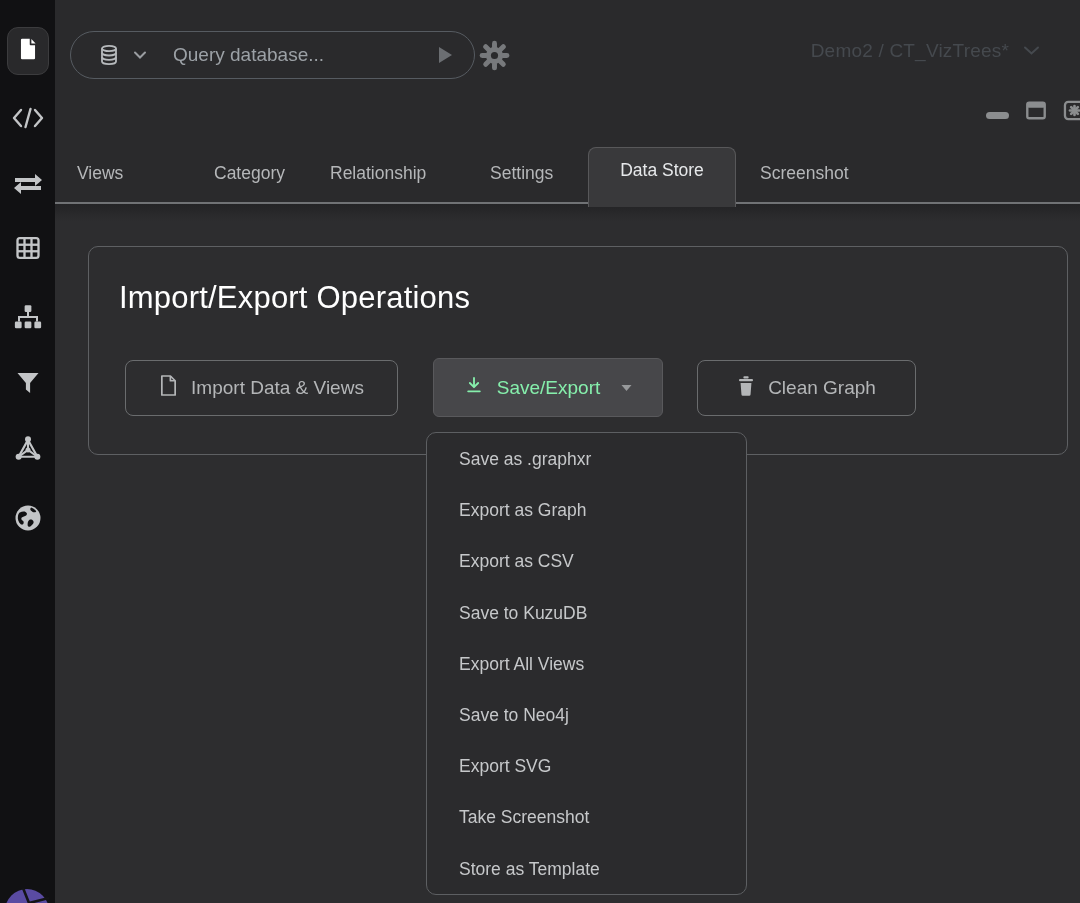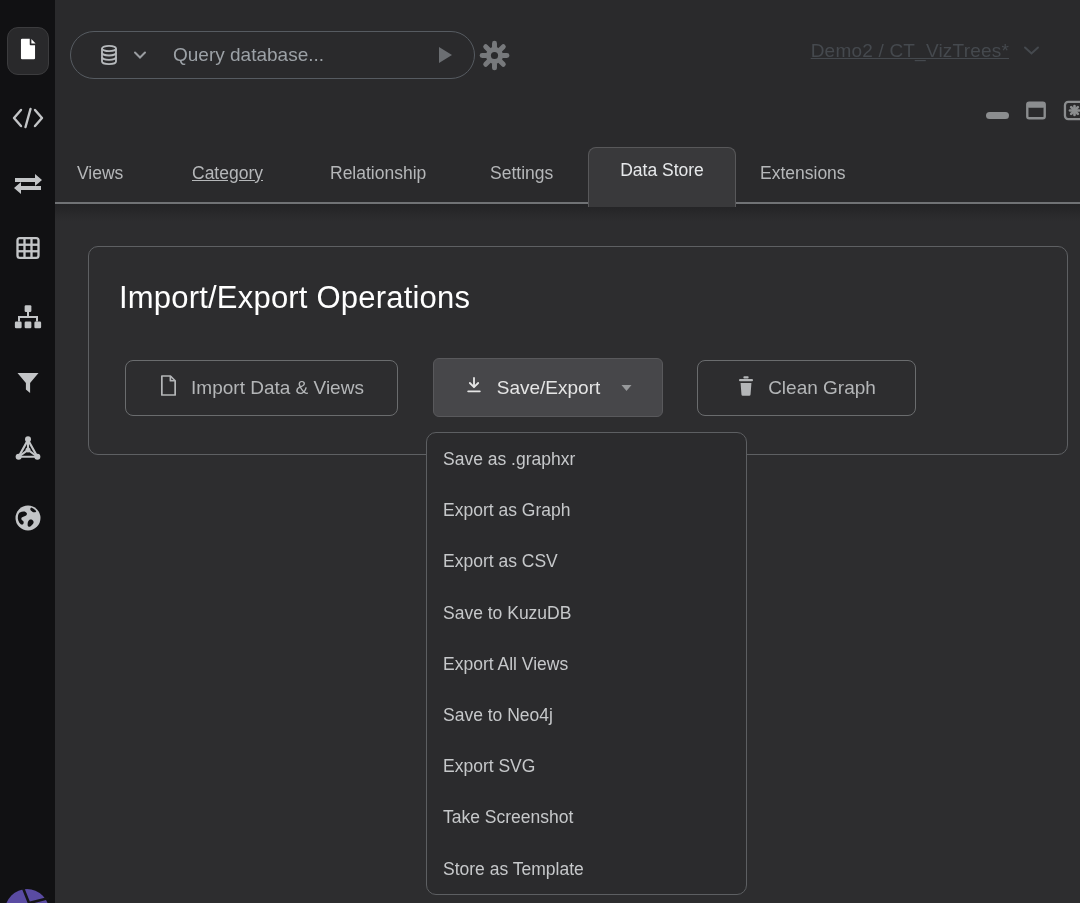--- a/index.html
+++ b/index.html
@@ -33,21 +33,21 @@
   .chev { color:#9a9da1; display:flex; }
   .query-input { flex:1; margin-left:26px; background:transparent; border:none; outline:none;
                  font-family:inherit; font-size:19px; color:#f0abfc; min-width:0; }
   .query-input::placeholder { color:#9ca1a6; opacity:1; }
   .run-ico { color:#6b6e72; display:flex; margin-left:8px; }
   .gear-btn { position:absolute; left:478px; top:39px; width:33px; height:33px; color:#77797c;
               display:flex; align-items:center; justify-content:center; z-index:5; cursor:pointer; }
 
   .project-row { position:absolute; top:40px; right:40px; display:flex; align-items:center; gap:14px;
                  color:#45494e; z-index:5; }
-  .project-label { font-size:19px; letter-spacing:.2px;text-decoration:underline; }
+  .project-label { font-size:19px; letter-spacing:.2px; }
 
   .win-controls { position:absolute; top:100px; left:986px; display:flex; align-items:center; gap:16px;
                   color:#8b8d8f; z-index:5; }
   .win-btn { display:flex; align-items:center; justify-content:center; cursor:pointer; }
   .min-bar { width:23px; height:7px; border-radius:3.5px; background:#8b8d8f; margin-top:10px; }
 
   
   .tab { position:absolute; top:163px; font-size:17.5px; color:#b5b7b9; cursor:pointer; z-index:1; }
   .tab-active { position:absolute; left:588px; top:147px; width:148px; height:60px;
                 background:#39393b; border:1px solid #58585a; border-bottom:none;
@@ -58,28 +58,28 @@
   .card { position:absolute; left:88px; top:246px; width:980px; height:209px;
           border:1px solid #5e6063; border-radius:10px; z-index:2; }
   .card-title { position:absolute; left:30px; top:33px; font-size:31px; color:#ffffff; letter-spacing:.2px; }
 
   .btn { position:absolute; display:flex; align-items:center; justify-content:center; gap:13px;
          border:1px solid #6a6c6e; border-radius:8px; background:transparent;
          color:#b4b6b8; font-size:19px; cursor:pointer; font-family:inherit; }
   .btn svg { flex:none; }
   .btn-import { left:36px;  top:113px; width:273px; height:56px; }
   .btn-save   { left:344px; top:111px; width:230px; height:59px; background:#47474a;
-                border-color:#59595c; border-radius:6px; color:#e5e5e5;align-items:center; }
+                border-color:#59595c; border-radius:6px; color:#86efac;align-items:center; }
   .btn-clean  { left:608px; top:113px; width:219px; height:56px; }
   .caret { color:#97999b; margin-left:8px; display:flex; }
 
   
   .dropdown { position:absolute; left:426px; top:432px; width:321px; height:463px;
               background:#2b2b2d; border:1px solid #5d5f62; border-radius:10px;
-              z-index:30; padding:1px 0; overflow:hidden; }
+              z-index:30; padding:1px 16px; overflow:hidden; }
   .menu-item { height:51.2px; display:flex; align-items:center; padding-left:16px;
                font-size:17.5px; color:#c6c8ca; cursor:pointer; }
 </style>
 </head>
 <body>
 
 <div class="topbar-bg"></div>
 <div class="tab-divider"></div>
 <div class="under-strip"></div>
 
@@ -244,27 +244,27 @@
           <line x1="8.5" y1="7.5" x2="15.5" y2="14.5"></line>
           <line x1="15.5" y1="7.5" x2="8.5" y2="14.5"></line>
           <line x1="12" y1="6.3" x2="12" y2="15.7"></line>
           <line x1="7.3" y1="11" x2="16.7" y2="11"></line>
         </g>
       </svg>
   </span>
 </div>
 
 <span class="tab" style="left:77px;">Views</span>
-<span class="tab" style="left:192px;text-decoration:underline;">Category</span>
+<span class="tab" style="left:214px;">Category</span>
 <span class="tab" style="left:330px;">Relationship</span>
 <span class="tab" style="left:490px;">Settings</span>
 <div class="tab-active">
   <span>Data Store</span>
 </div>
-<span class="tab" style="left:760px;">Extensions</span>
+<span class="tab" style="left:760px;">Screenshot</span>
 
 <div class="card">
   <div class="card-title">Import/Export Operations</div>
 
   <button class="btn btn-import">
     <span>
       <svg width="19" height="23" viewBox="0 0 20 24" fill="none" stroke="currentColor" stroke-width="1.8" stroke-linejoin="round">
           <path d="M3 2h9l5 5v15H3z"></path>
           <path d="M12 2v5h5"></path>
         </svg>

